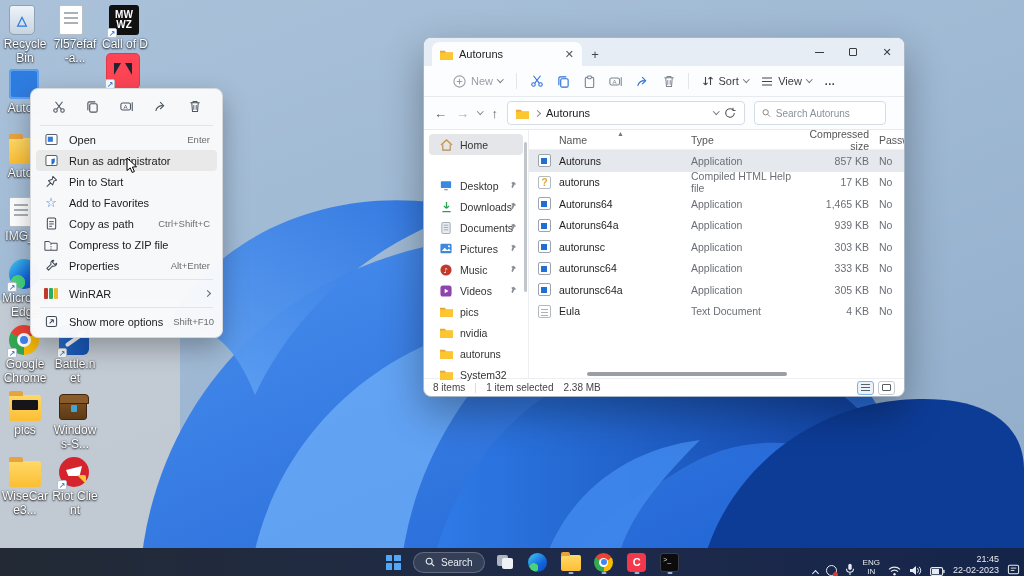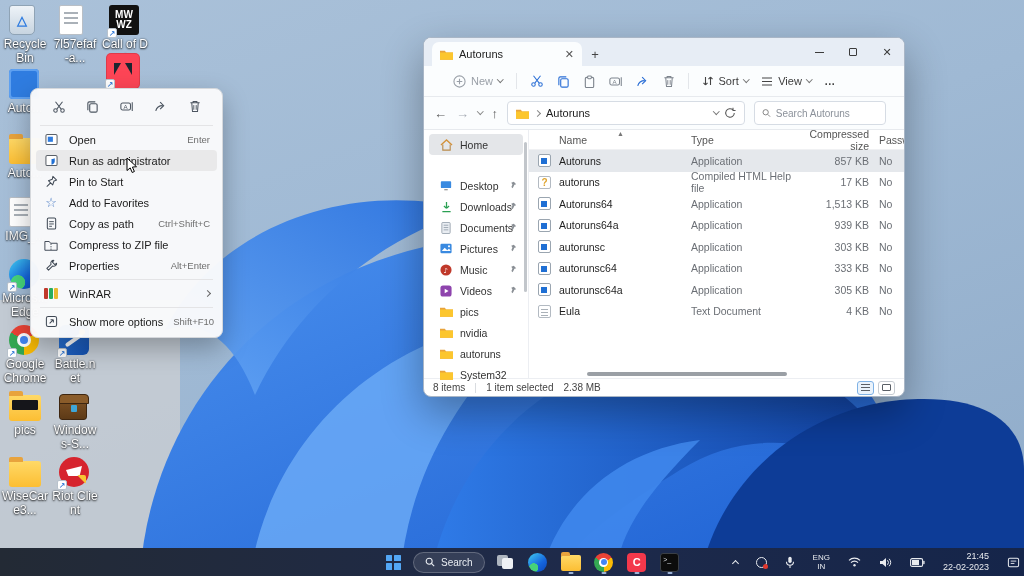--- a/index.html
+++ b/index.html
@@ -165,21 +165,21 @@
   .t-folder{width:20px;height:16px;position:relative;background:linear-gradient(180deg,#ffd967,#fcbe33);border-radius:2px;margin-top:2px}
   .t-folder::before{content:"";position:absolute;top:-3px;left:0;width:9px;height:4px;background:#e8a33d;border-radius:2px 2px 0 0}
   .t-chrome{width:19px;height:19px;border-radius:50%;position:relative;
         background:conic-gradient(from -60deg,#ea4335 0 120deg,#fbbc05 120deg 240deg,#34a853 240deg 360deg)}
   .t-chrome::before{content:"";position:absolute;inset:5px;background:#fff;border-radius:50%}
   .t-chrome::after{content:"";position:absolute;inset:6.5px;background:#4285f4;border-radius:50%}
   .t-cap{width:19px;height:19px;border-radius:4px;background:#f3384b;color:#fff;font-weight:bold;font-size:11px;
         display:flex;align-items:center;justify-content:center}
   .t-term{width:19px;height:19px;border-radius:3px;background:#0c0c0c;border:1px solid #3a3f46;color:#d8dce2;
         font-size:7px;display:flex;align-items:flex-start;padding:2px}
-  .tray{position:absolute;right:4px;top:0;height:28px;display:flex;align-items:center;gap:18px;color:#e8ebef}
+  .tray{position:absolute;right:4px;top:0;height:28px;display:flex;align-items:flex-end;gap:8px;color:#e8ebef}
   .tr-it{display:flex;align-items:center;justify-content:center}
   .cvu{display:inline-block;width:5px;height:5px;border-right:1.2px solid #e8ebef;border-bottom:1.2px solid #e8ebef;transform:rotate(225deg);margin-top:3px}
   .rec{width:11px;height:11px;border:1.4px solid #e8ebef;border-radius:50%;position:relative}
   .rec::after{content:"";position:absolute;right:-2px;bottom:-2px;width:5px;height:5px;background:#e0382e;border-radius:50%}
   .lang{font-size:8px;line-height:1.15;text-align:center}
   .clock{font-size:9px;line-height:1.25;text-align:right}
 </style>
 </head>
 <body>
 
@@ -586,21 +586,21 @@
         <span class="c-type">Compiled HTML Help file</span>
         <span class="c-size">17 KB</span>
         <span class="c-pass">No</span>
       </div>
       <div class="fr">
         <span class="c-ic">
             <span class="fic app"></span>
           </span>
         <span class="c-name">Autoruns64</span>
         <span class="c-type">Application</span>
-        <span class="c-size">1,513 KB</span>
+        <span class="c-size">1,465 KB</span>
         <span class="c-pass">No</span>
       </div>
       <div class="fr">
         <span class="c-ic">
             <span class="fic app"></span>
           </span>
         <span class="c-name">Autoruns64a</span>
         <span class="c-type">Application</span>
         <span class="c-size">939 KB</span>
         <span class="c-pass">No</span>

